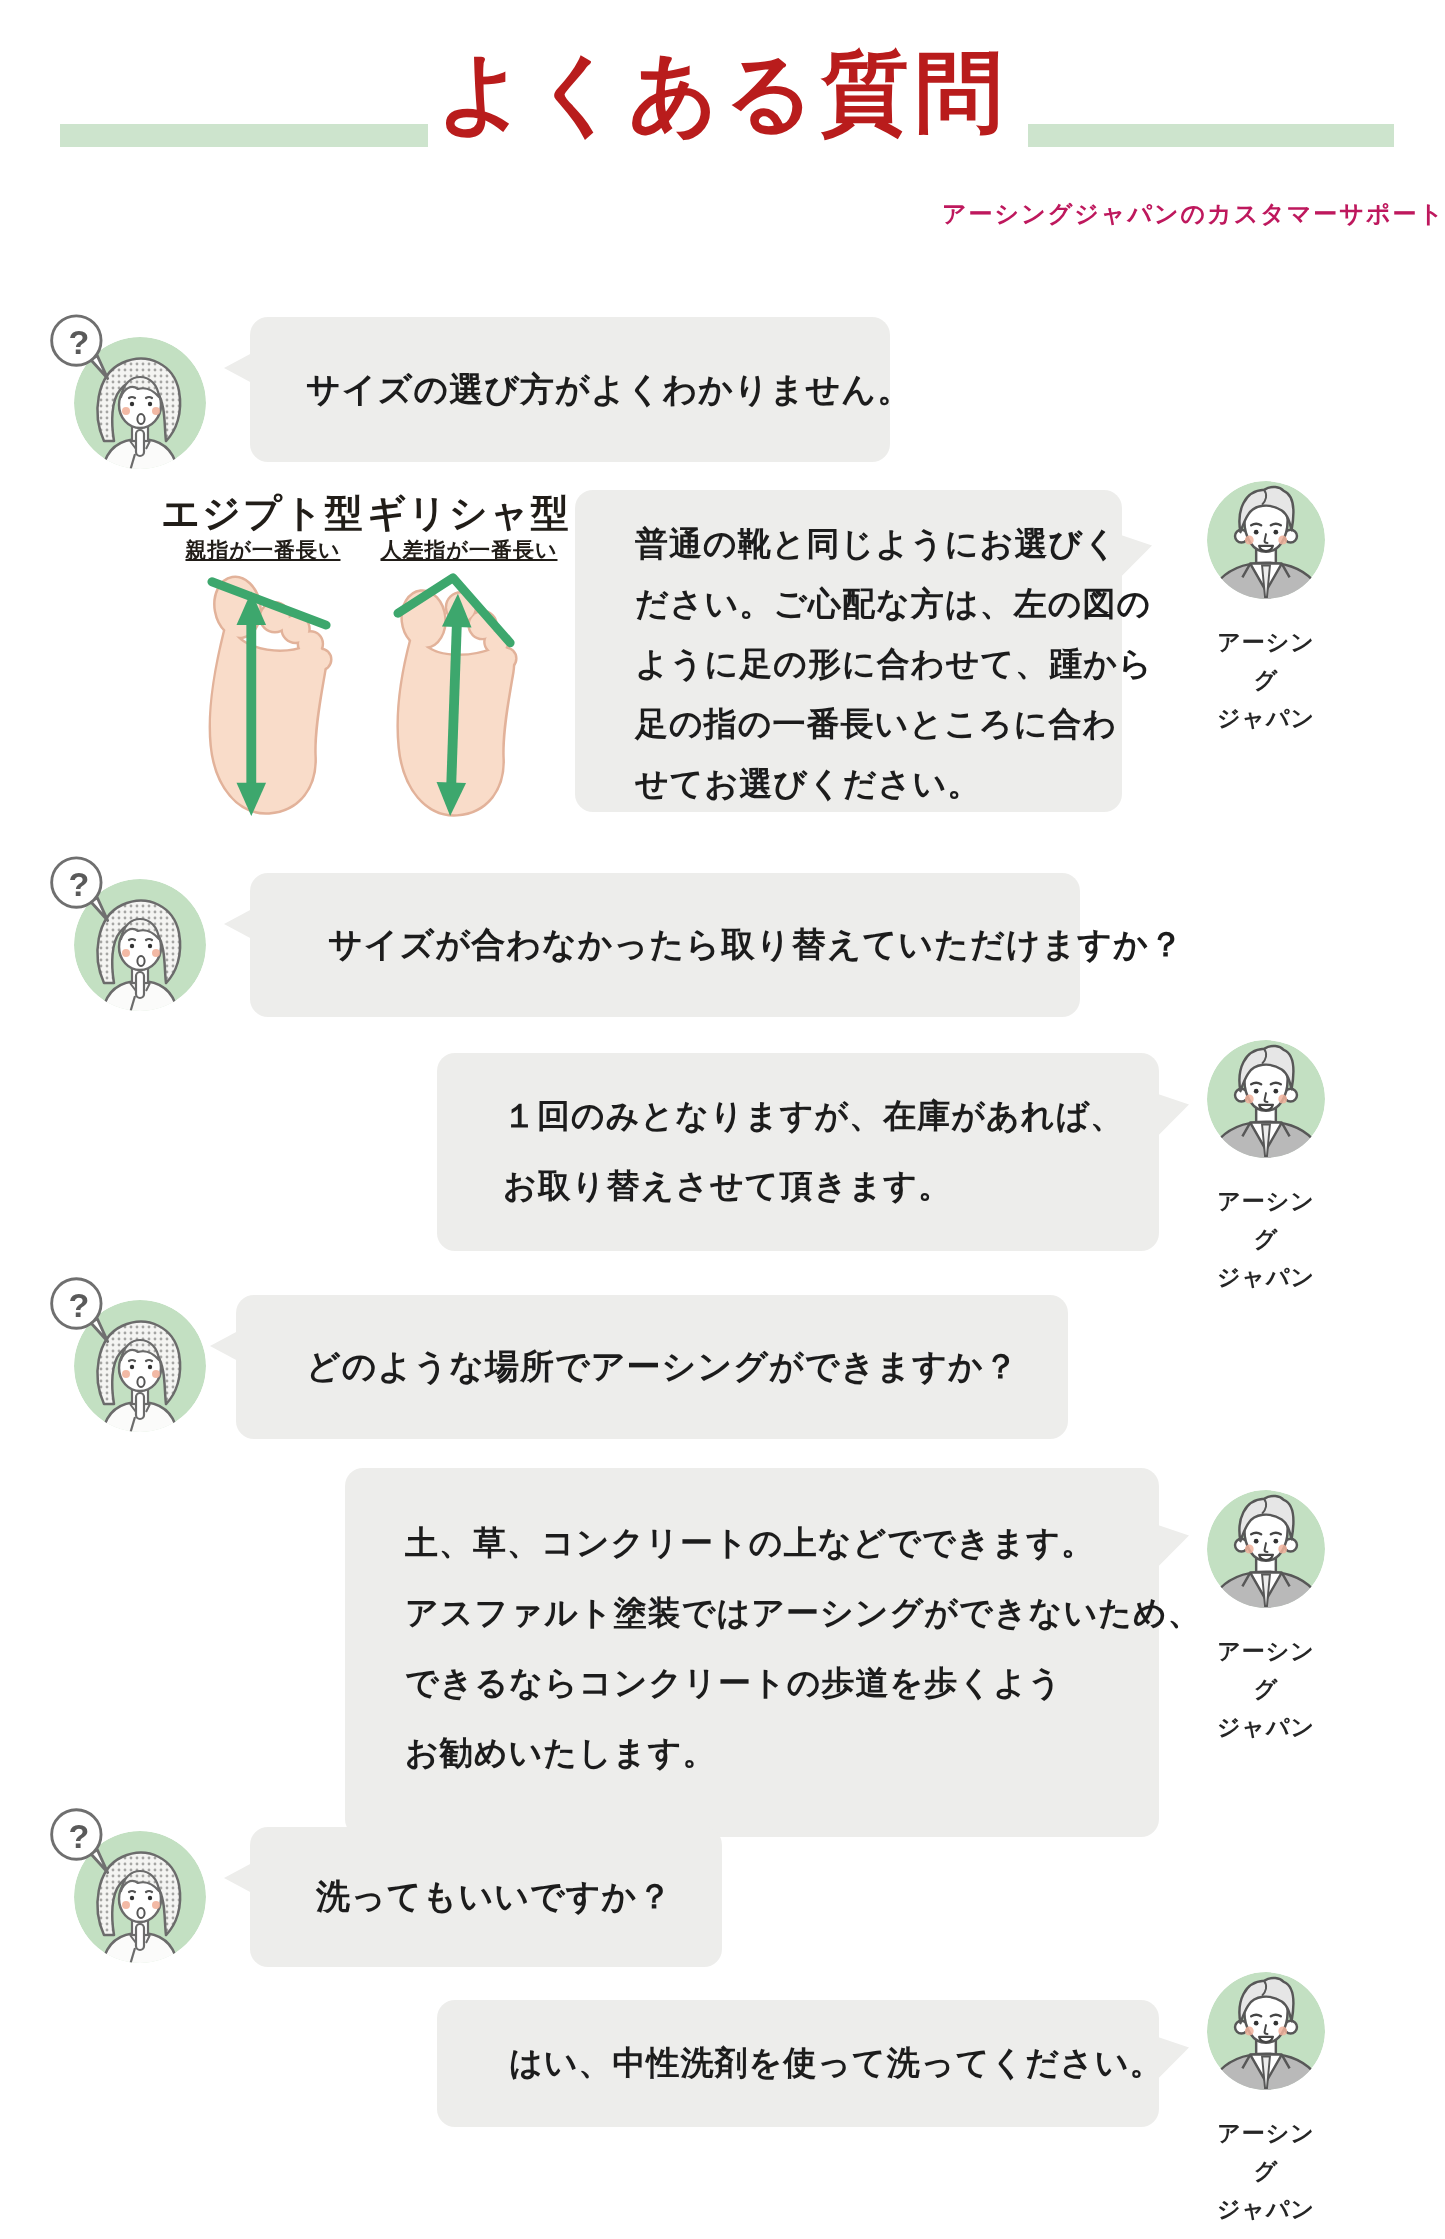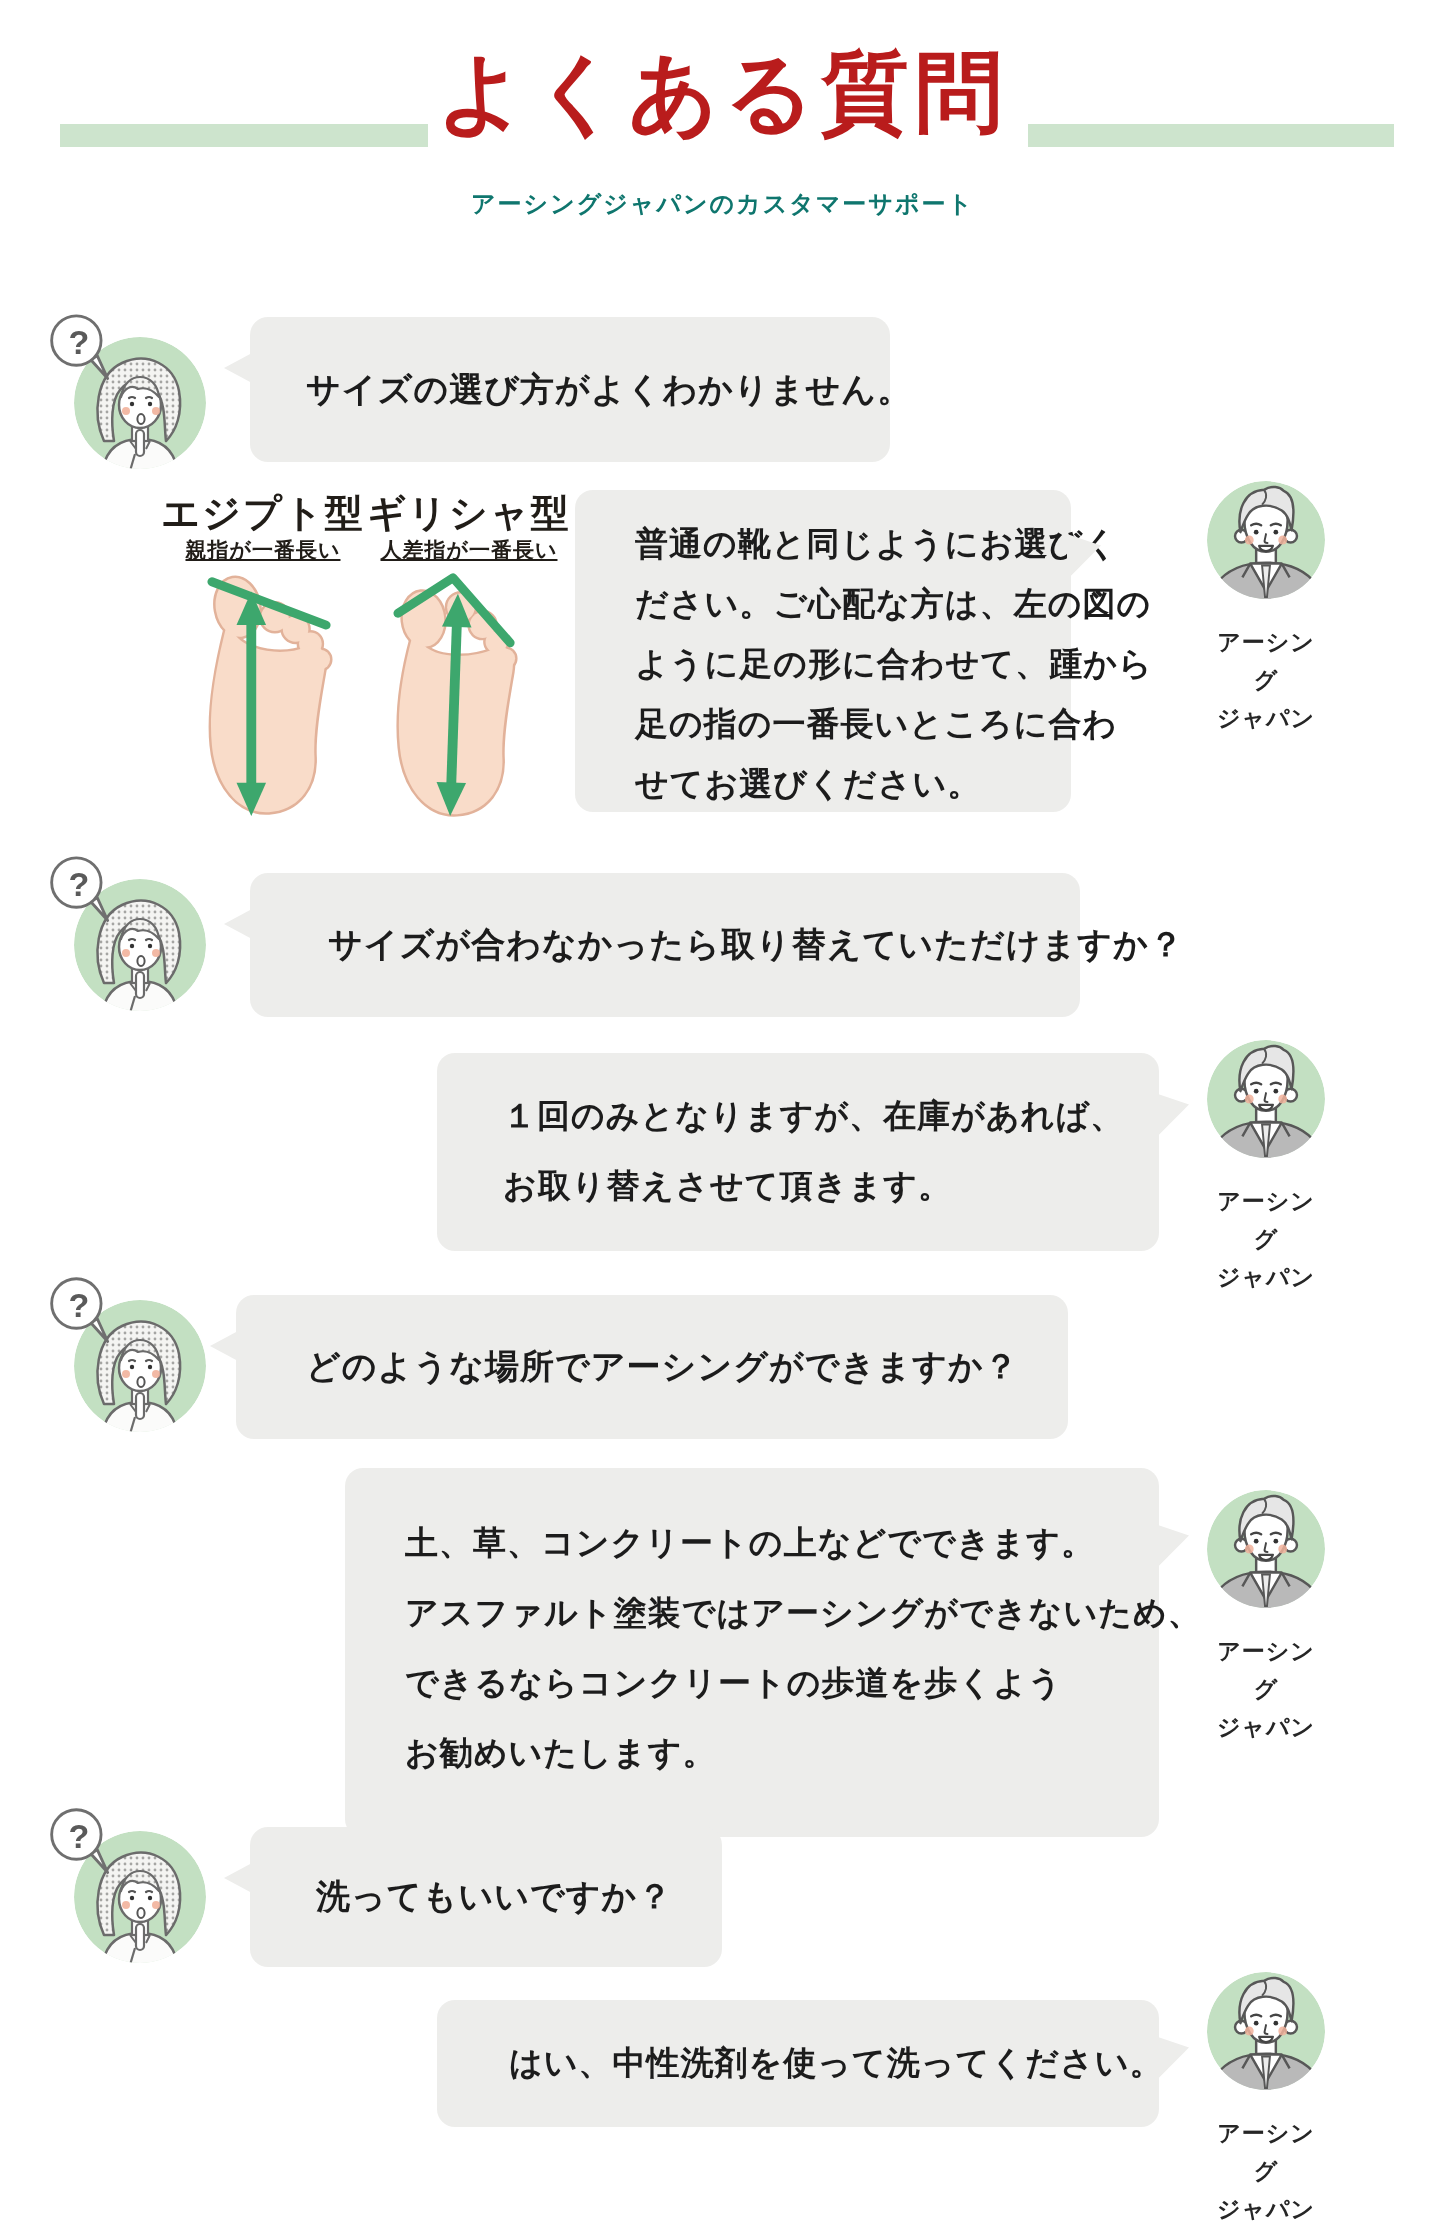--- a/index.html
+++ b/index.html
@@ -6,22 +6,22 @@
   .page{position:relative;width:1445px;height:2239px;background:#ffffff;overflow:hidden;
         font-family:"Liberation Sans","DejaVu Sans",sans-serif;font-weight:bold;color:#1e1c1a;}
   .layer{position:absolute;left:0;top:0;width:0;height:0;}
 
   
   .hbar{position:absolute;top:124px;height:23px;background:#cde4cd;}
   .hbar.left{left:60px;width:368px;}
   .hbar.right{left:1028px;width:366px;}
   .title{position:absolute;left:0;top:34px;width:1445px;text-align:center;
          font-size:88px;letter-spacing:6px;color:#b91c1c;}
-  .subtitle{position:absolute;left:0;top:188px;width:1445px;text-align:center;
-            font-size:24px;letter-spacing:2px;color:#0f766e;}
+  .subtitle{position:absolute;left:0;top:198px;width:1445px;text-align:right;
+            font-size:24px;letter-spacing:2px;color:#be185d;}
 
   
   .bubble{position:absolute;background:#ededeb;border-radius:18px;}
   .qtext{position:absolute;top:50%;transform:translateY(-50%);white-space:nowrap;
          font-size:34px;letter-spacing:1px;color:#1c1c1c;}
   .aline{font-size:33px;letter-spacing:1px;color:#1c1c1c;white-space:nowrap;}
   .qtail{position:absolute;left:-26px;top:36px;width:0;height:0;
          border-top:15px solid transparent;border-bottom:15px solid transparent;
          border-right:28px solid #ededeb;}
   .atail{position:absolute;right:-30px;width:34px;height:52px;background:#ededeb;
@@ -175,21 +175,21 @@
     <div class="fcap" style="left:158px;top:536px">親指が一番長い</div>
     <div class="ftitle" style="left:364px;top:488px">ギリシャ型</div>
     <div class="fcap" style="left:364px;top:536px">人差指が一番長い</div>
     <svg class="footsvg" style="left:196px;top:566px" viewBox="0 0 150 262" width="148" height="258">
         <use href="#foot-egypt"></use>
       </svg>
     <svg class="footsvg" style="left:384px;top:566px" viewBox="0 0 150 262" width="148" height="258">
         <use href="#foot-greek"></use>
       </svg>
 
-    <div class="bubble" style="left:575px;top:490px;width:496px;height:322px;padding-top:24px;box-sizing:border-box">
+    <div class="bubble" style="left:575px;top:490px;width:547px;height:322px;padding-top:24px;box-sizing:border-box">
       <div class="atail" style="top:44px"></div>
       <div class="aline" style="margin-left:60px;line-height:60px">普通の靴と同じようにお選びく</div>
       <div class="aline" style="margin-left:60px;line-height:60px">ださい。ご心配な方は、左の図の</div>
       <div class="aline" style="margin-left:60px;line-height:60px">ように足の形に合わせて、踵から</div>
       <div class="aline" style="margin-left:60px;line-height:60px">足の指の一番長いところに合わ</div>
       <div class="aline" style="margin-left:60px;line-height:60px">せてお選びください。</div>
     </div>
     <div class="responder" style="left:1206px;top:481px">
       <svg viewBox="0 0 120 120" width="118" height="118">
           <use href="#man-avatar"></use>

